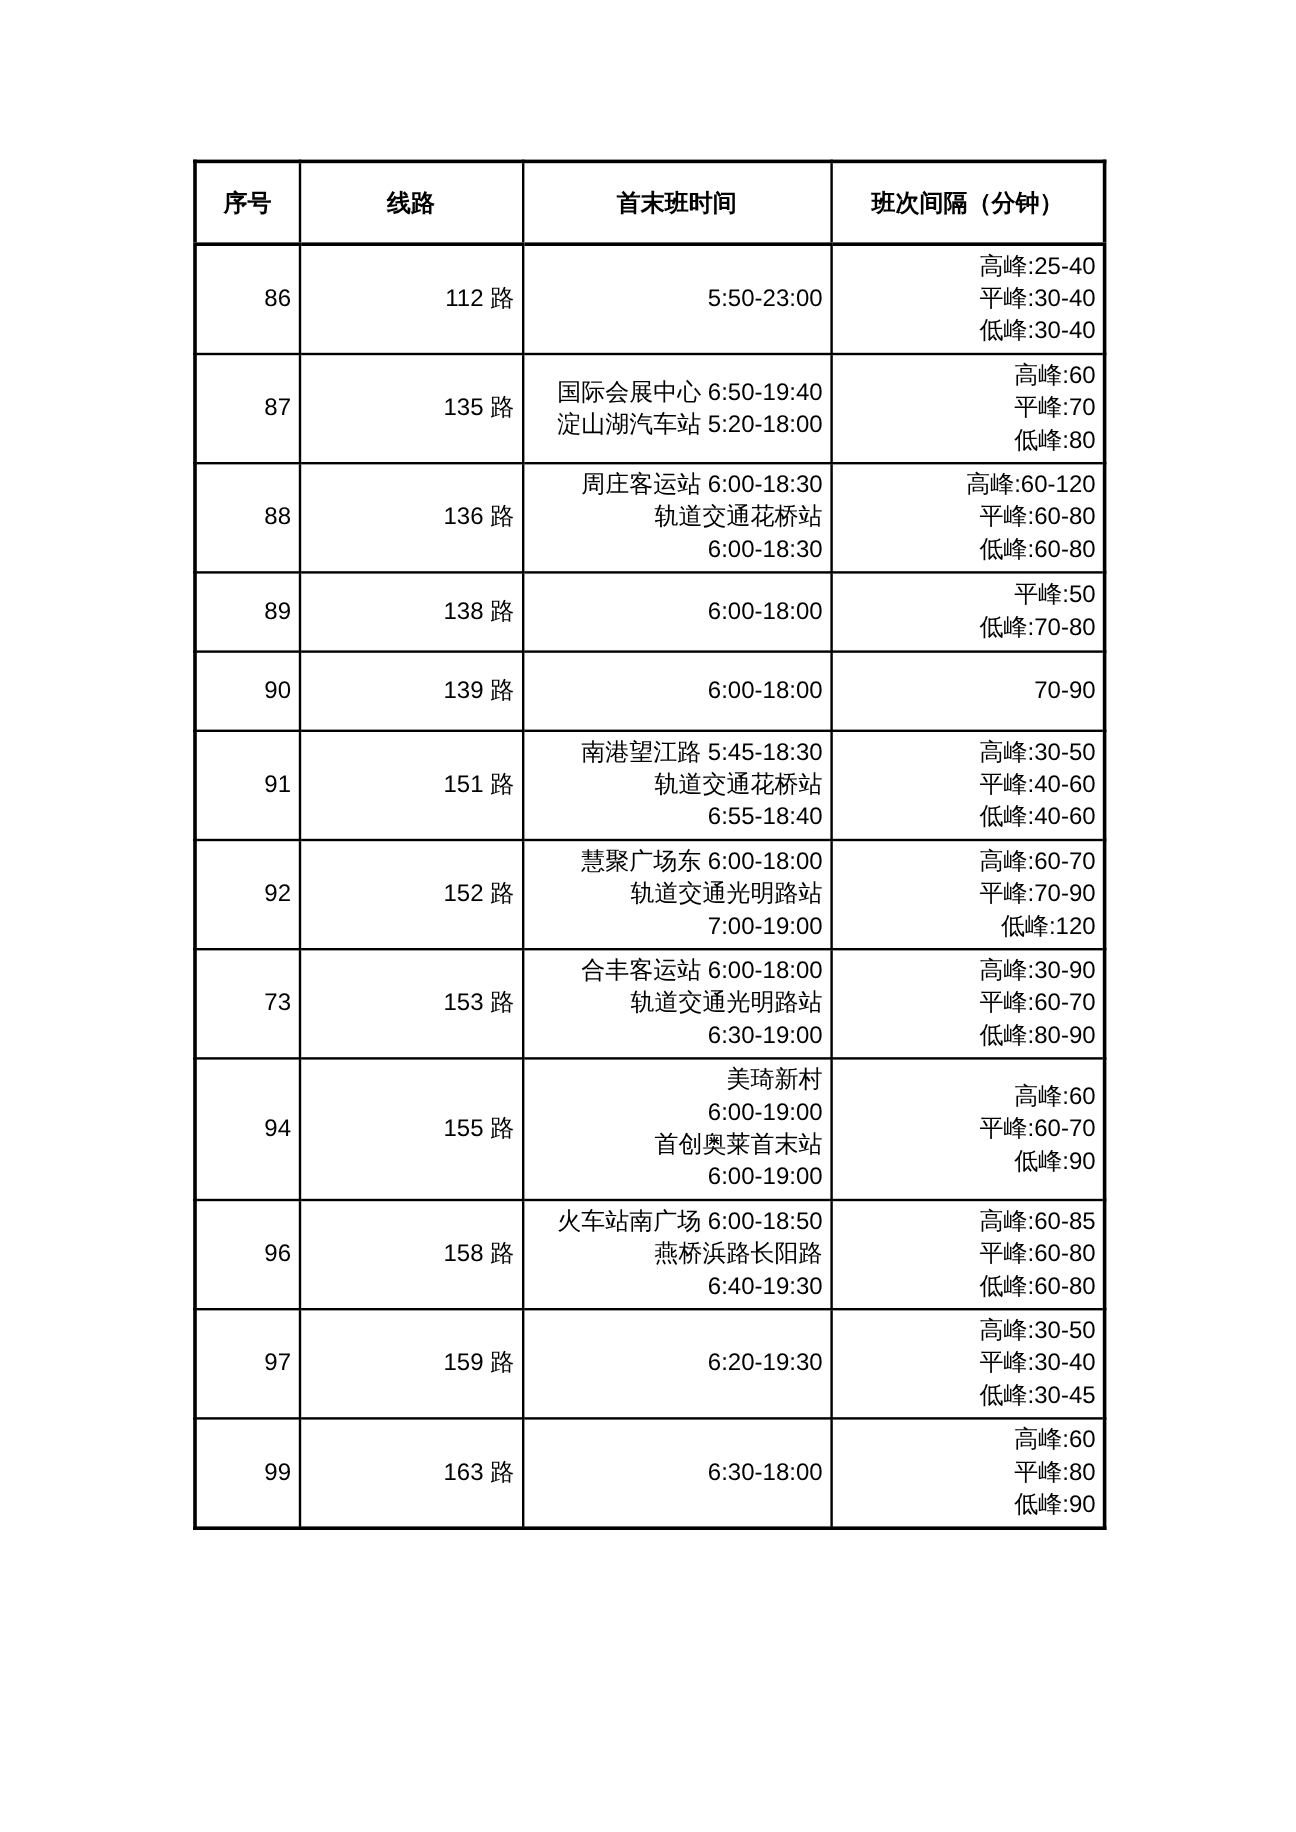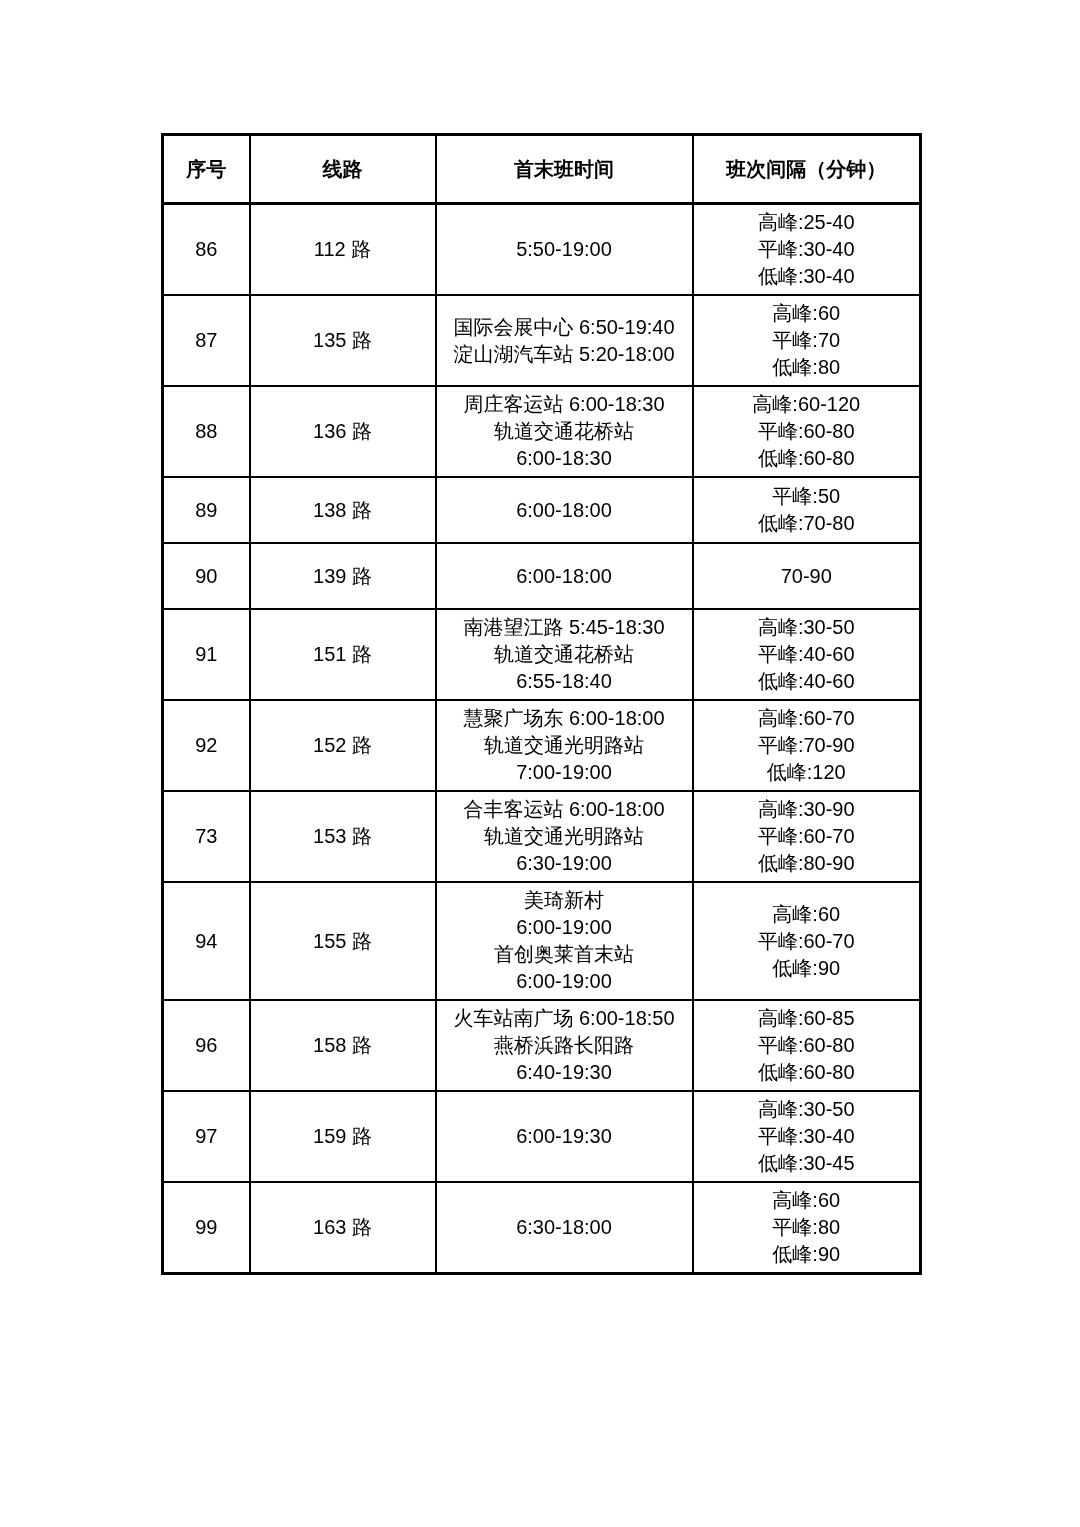--- a/index.html
+++ b/index.html
@@ -40,21 +40,21 @@
     vertical-align: middle;
     padding: 4px 6px;
     border-bottom-width: 3px;
   }
   table.schedule tbody tr {
     height: 66px;
   }
   table.schedule td {
     font-size: 20px;
     line-height: 27px;
-    text-align: center;
+    text-align: right;
     vertical-align: middle;
     padding: 4px 6px;
     white-space: pre-line;
   }
 </style>
 </head>
 <body>
 
 <div class="page">
   <table class="schedule">
@@ -69,21 +69,21 @@
         <th>序号</th>
         <th>线路</th>
         <th>首末班时间</th>
         <th>班次间隔（分钟）</th>
       </tr>
     </thead>
     <tbody>
       <tr>
         <td>86</td>
         <td>112 路</td>
-        <td>5:50-19:00</td>
+        <td>5:50-23:00</td>
         <td>高峰:25-40
 平峰:30-40
 低峰:30-40</td>
       </tr>
       <tr>
         <td>87</td>
         <td>135 路</td>
         <td>国际会展中心 6:50-19:40
 淀山湖汽车站 5:20-18:00</td>
         <td>高峰:60
@@ -160,21 +160,21 @@
         <td>火车站南广场 6:00-18:50
 燕桥浜路长阳路
 6:40-19:30</td>
         <td>高峰:60-85
 平峰:60-80
 低峰:60-80</td>
       </tr>
       <tr>
         <td>97</td>
         <td>159 路</td>
-        <td>6:00-19:30</td>
+        <td>6:20-19:30</td>
         <td>高峰:30-50
 平峰:30-40
 低峰:30-45</td>
       </tr>
       <tr>
         <td>99</td>
         <td>163 路</td>
         <td>6:30-18:00</td>
         <td>高峰:60
 平峰:80

